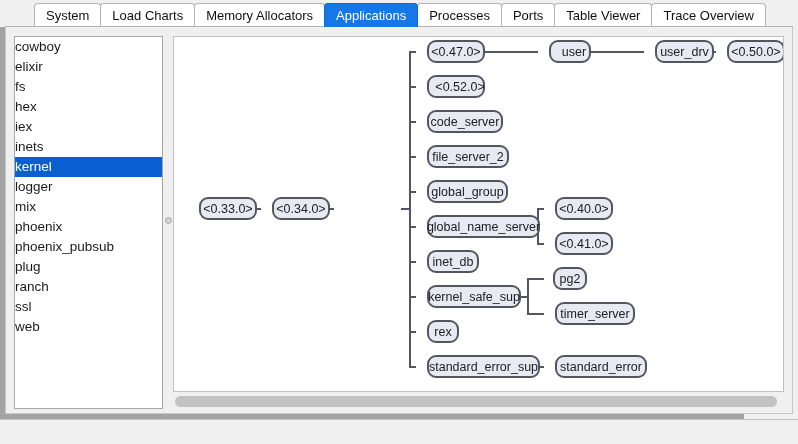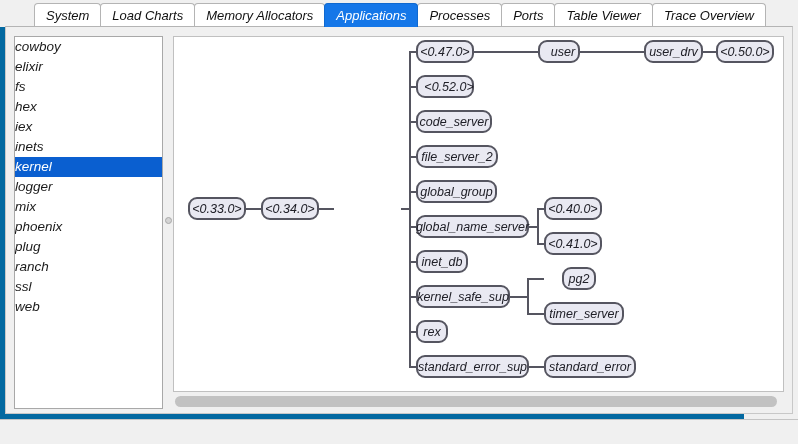--- a/index.html
+++ b/index.html
@@ -5,22 +5,21 @@
   html, body {
     margin: 0; padding: 0;
     width: 798px; height: 444px;
     background: #f0f0f0;
     font-family: "Liberation Sans", sans-serif;
     overflow: hidden;
   }
   #app {
     position: relative;
     width: 744px; height: 444px;
-    background: #0369a1;
-    font-style: italic;
+    background: #a3a3a3;
   }
 
   
   .tabbar {
     position: absolute;
     left: 0; top: 0;
     width: 798px; height: 27px;
     display: flex;
     align-items: flex-end;
     padding-left: 34px;
@@ -126,20 +125,21 @@
     border-radius: 9px;
     font-size: 12.5px;
     color: #202028;
     text-align: right;
     white-space: nowrap;
     cursor: default;
     display: flex;
     align-items: center;
     justify-content: center;
     height: 23px;
+    margin-left: 11px;
   }
 
   
   .edge-h, .edge-v {
     position: absolute;
     background: #555560;
   }
   .edge-h { height: 2px; }
   .edge-v { width: 2px; }
 
@@ -199,20 +199,21 @@
       <div class="list-item">cowboy</div>
       <div class="list-item">elixir</div>
       <div class="list-item">fs</div>
       <div class="list-item">hex</div>
       <div class="list-item">iex</div>
       <div class="list-item">inets</div>
       <div class="list-item selected">kernel</div>
       <div class="list-item">logger</div>
       <div class="list-item">mix</div>
       <div class="list-item">phoenix</div>
+      <div class="list-item">phoenix_pubsub</div>
       <div class="list-item">plug</div>
       <div class="list-item">ranch</div>
       <div class="list-item">ssl</div>
       <div class="list-item">web</div>
     </div>
 
   <div class="splitter">
     <div class="splitter-grip"></div>
   </div>
 
@@ -248,33 +249,33 @@
         <div class="edge-v" style="left: 353px; top: 240.5px; height: 35px;"></div>
         <div class="edge-h" style="left: 353px; top: 240.5px; width: 17px;"></div>
         <div class="edge-h" style="left: 353px; top: 275.5px; width: 17px;"></div>
         <div class="edge-h" style="left: 355px; top: 328.5px; width: 8px;"></div>
         <div class="edge-h" style="left: 363px; top: 328.5px; width: 7px;"></div>
         <div class="node" style="left: 14px; top: 160px; width: 58px;">&lt;0.33.0&gt;</div>
         <div class="node" style="left: 87px; top: 160px; width: 58px;">&lt;0.34.0&gt;</div>
         <div class="node" style="left: 242px; top: 3px; width: 58px;">&lt;0.47.0&gt;</div>
         <div class="node" style="left: 242px; top: 38px; width: 58px; padding-left: 8px;">&lt;0.52.0&gt;</div>
         <div class="node" style="left: 242px; top: 73px; width: 76px;">code_server</div>
-        <div class="node" style="left: 242px; top: 108px; width: 82px; border-radius: 10px;">file_server_2</div>
+        <div class="node" style="left: 242px; top: 108px; width: 82px;">file_server_2</div>
         <div class="node" style="left: 242px; top: 143px; width: 81px;">global_group</div>
         <div class="node" style="left: 242px; top: 178px; width: 113px;">global_name_server</div>
         <div class="node" style="left: 242px; top: 213px; width: 52px;">inet_db</div>
         <div class="node" style="left: 242px; top: 248px; width: 94px;">kernel_safe_sup</div>
         <div class="node" style="left: 242px; top: 283px; width: 32px;">rex</div>
         <div class="node" style="left: 242px; top: 318px; width: 113px;">standard_error_sup</div>
         <div class="node" style="left: 364px; top: 3px; width: 42px; padding-left: 8px;">user</div>
         <div class="node" style="left: 470px; top: 3px; width: 59px;">user_drv</div>
         <div class="node" style="left: 542px; top: 3px; width: 58px;">&lt;0.50.0&gt;</div>
         <div class="node" style="left: 370px; top: 160px; width: 58px;">&lt;0.40.0&gt;</div>
         <div class="node" style="left: 370px; top: 195px; width: 58px;">&lt;0.41.0&gt;</div>
-        <div class="node" style="left: 388px; top: 230px; width: 34px;">pg2</div>
+        <div class="node" style="left: 368px; top: 230px; width: 34px;">pg2</div>
         <div class="node" style="left: 370px; top: 265px; width: 80px;">timer_server</div>
         <div class="node" style="left: 370px; top: 318px; width: 92px;">standard_error</div>
       </div>
   </div>
 
   <div class="hscroll-track">
     <div class="hscroll-thumb"></div>
   </div>
 
   <div class="statusbar">

